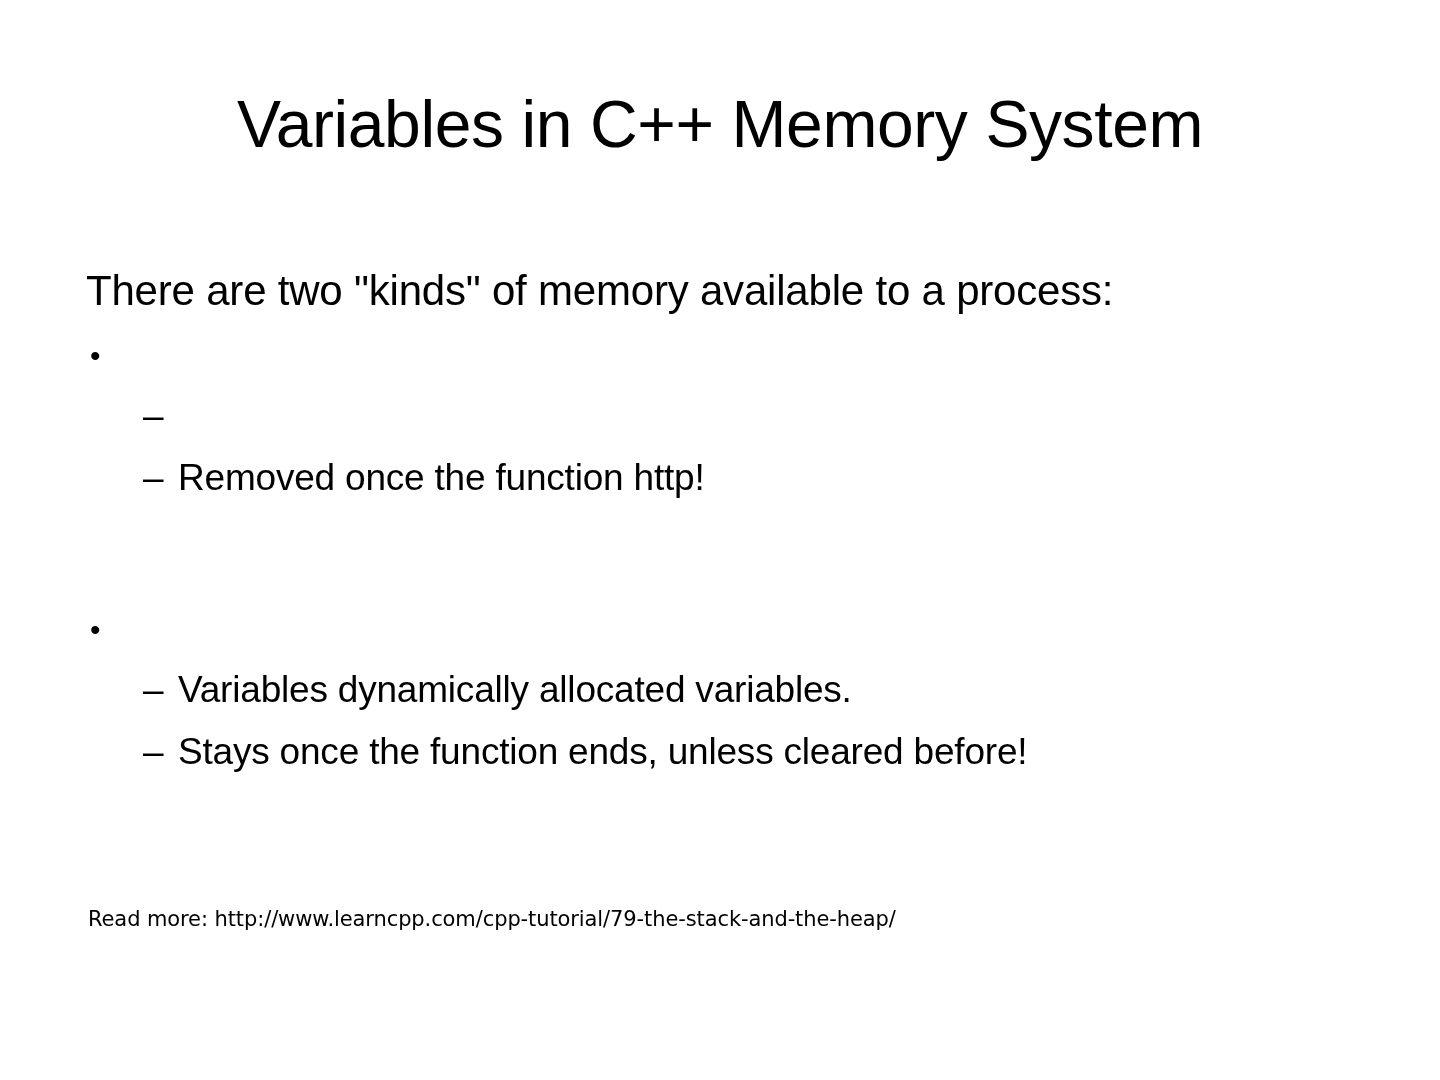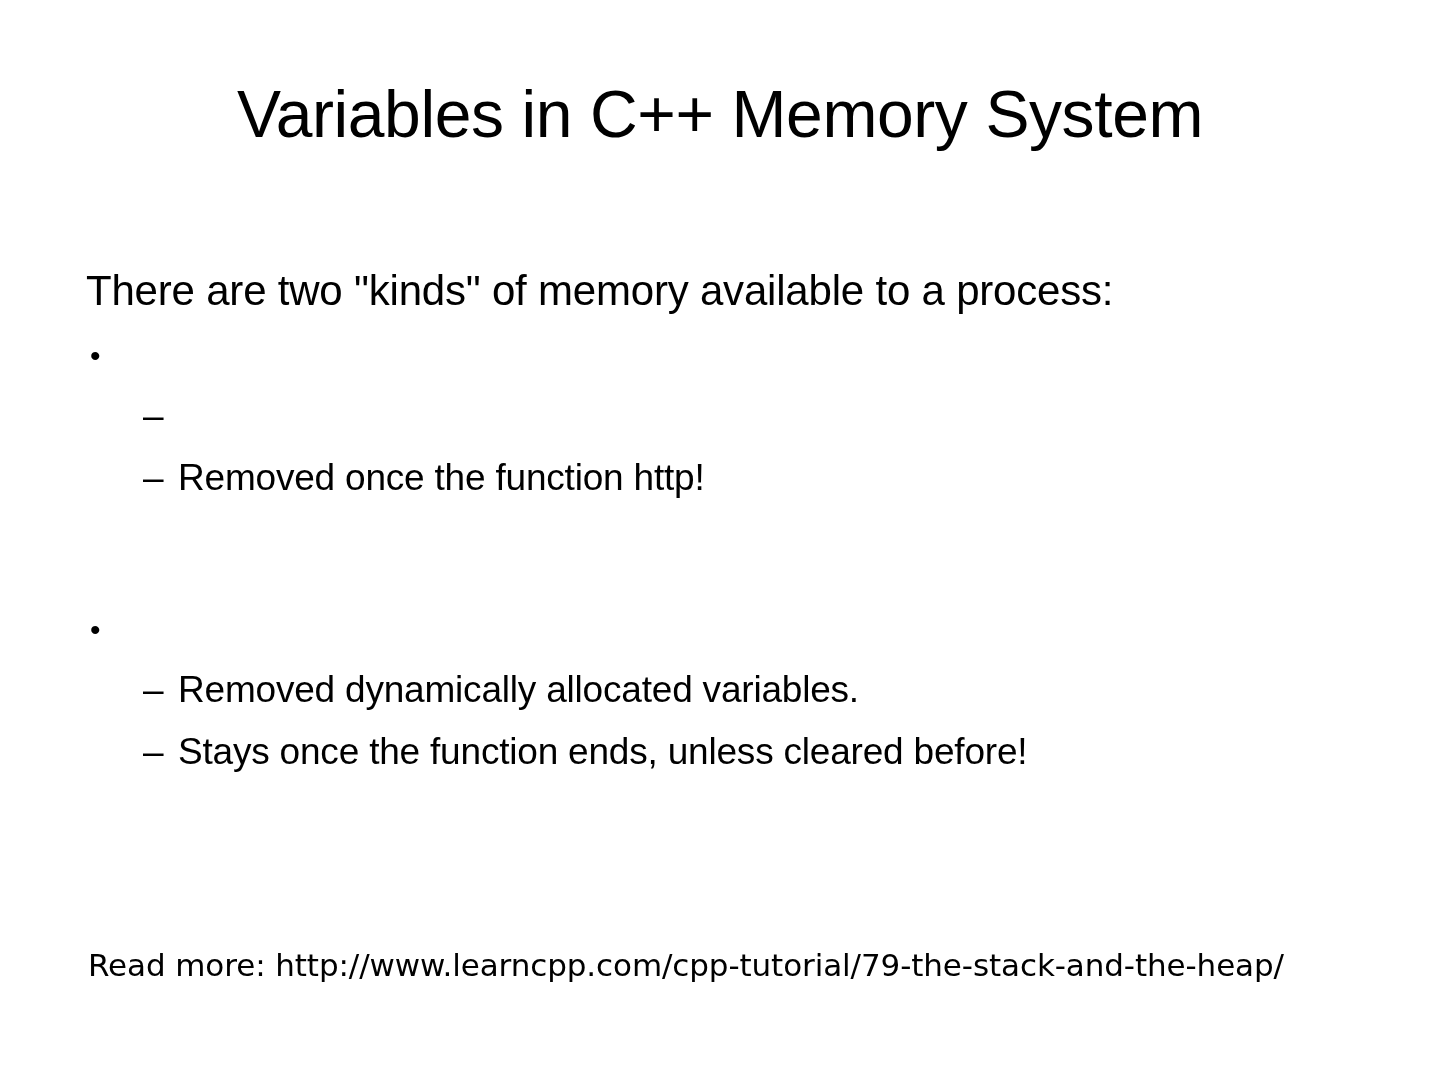--- a/index.html
+++ b/index.html
@@ -22,21 +22,21 @@
     width: 1440px;
     height: 1080px;
     background: #ffffff;
     box-sizing: border-box;
   }
 
   
   .slide-title {
     position: absolute;
     left: 0;
-    top: 76px;
+    top: 86px;
     width: 1440px;
     text-align: center;
     font-family: "Liberation Sans", sans-serif;
     font-weight: 400;
     font-size: 66px;
     line-height: 76px;
     letter-spacing: -0.4px;
     color: #000000;
     white-space: nowrap;
   }
@@ -116,24 +116,24 @@
   }
 
   .pre-heap-gap {
     height: 14px;
   }
 
   
   .footer-note {
     position: absolute;
     left: 88px;
-    top: 948px;
+    top: 902px;
     font-family: "DejaVu Sans", sans-serif;
     font-weight: 400;
-    font-size: 31px;
+    font-size: 21px;
     line-height: 34px;
     letter-spacing: -0.1px;
     color: #000000;
     white-space: nowrap;
   }
 </style>
 </head>
 <body>
 
 <div class="slide">
@@ -159,21 +159,21 @@
 
     <div class="spacer-line"></div>
     <div class="pre-heap-gap"></div>
 
     <div class="bullet-l1">
       <span class="marker">•</span>
     </div>
 
     <div class="bullet-l2">
       <span class="marker">–</span>
-      <span class="txt">Removed dynamically allocated variables.</span>
+      <span class="txt">Variables dynamically allocated variables.</span>
     </div>
 
     <div class="bullet-l2">
       <span class="marker">–</span>
       <span class="txt">Stays once the function ends, unless cleared before!</span>
     </div>
 
   </div>
 
   <div class="footer-note">Read more: http://www.learncpp.com/cpp-tutorial/79-the-stack-and-the-heap/</div>

